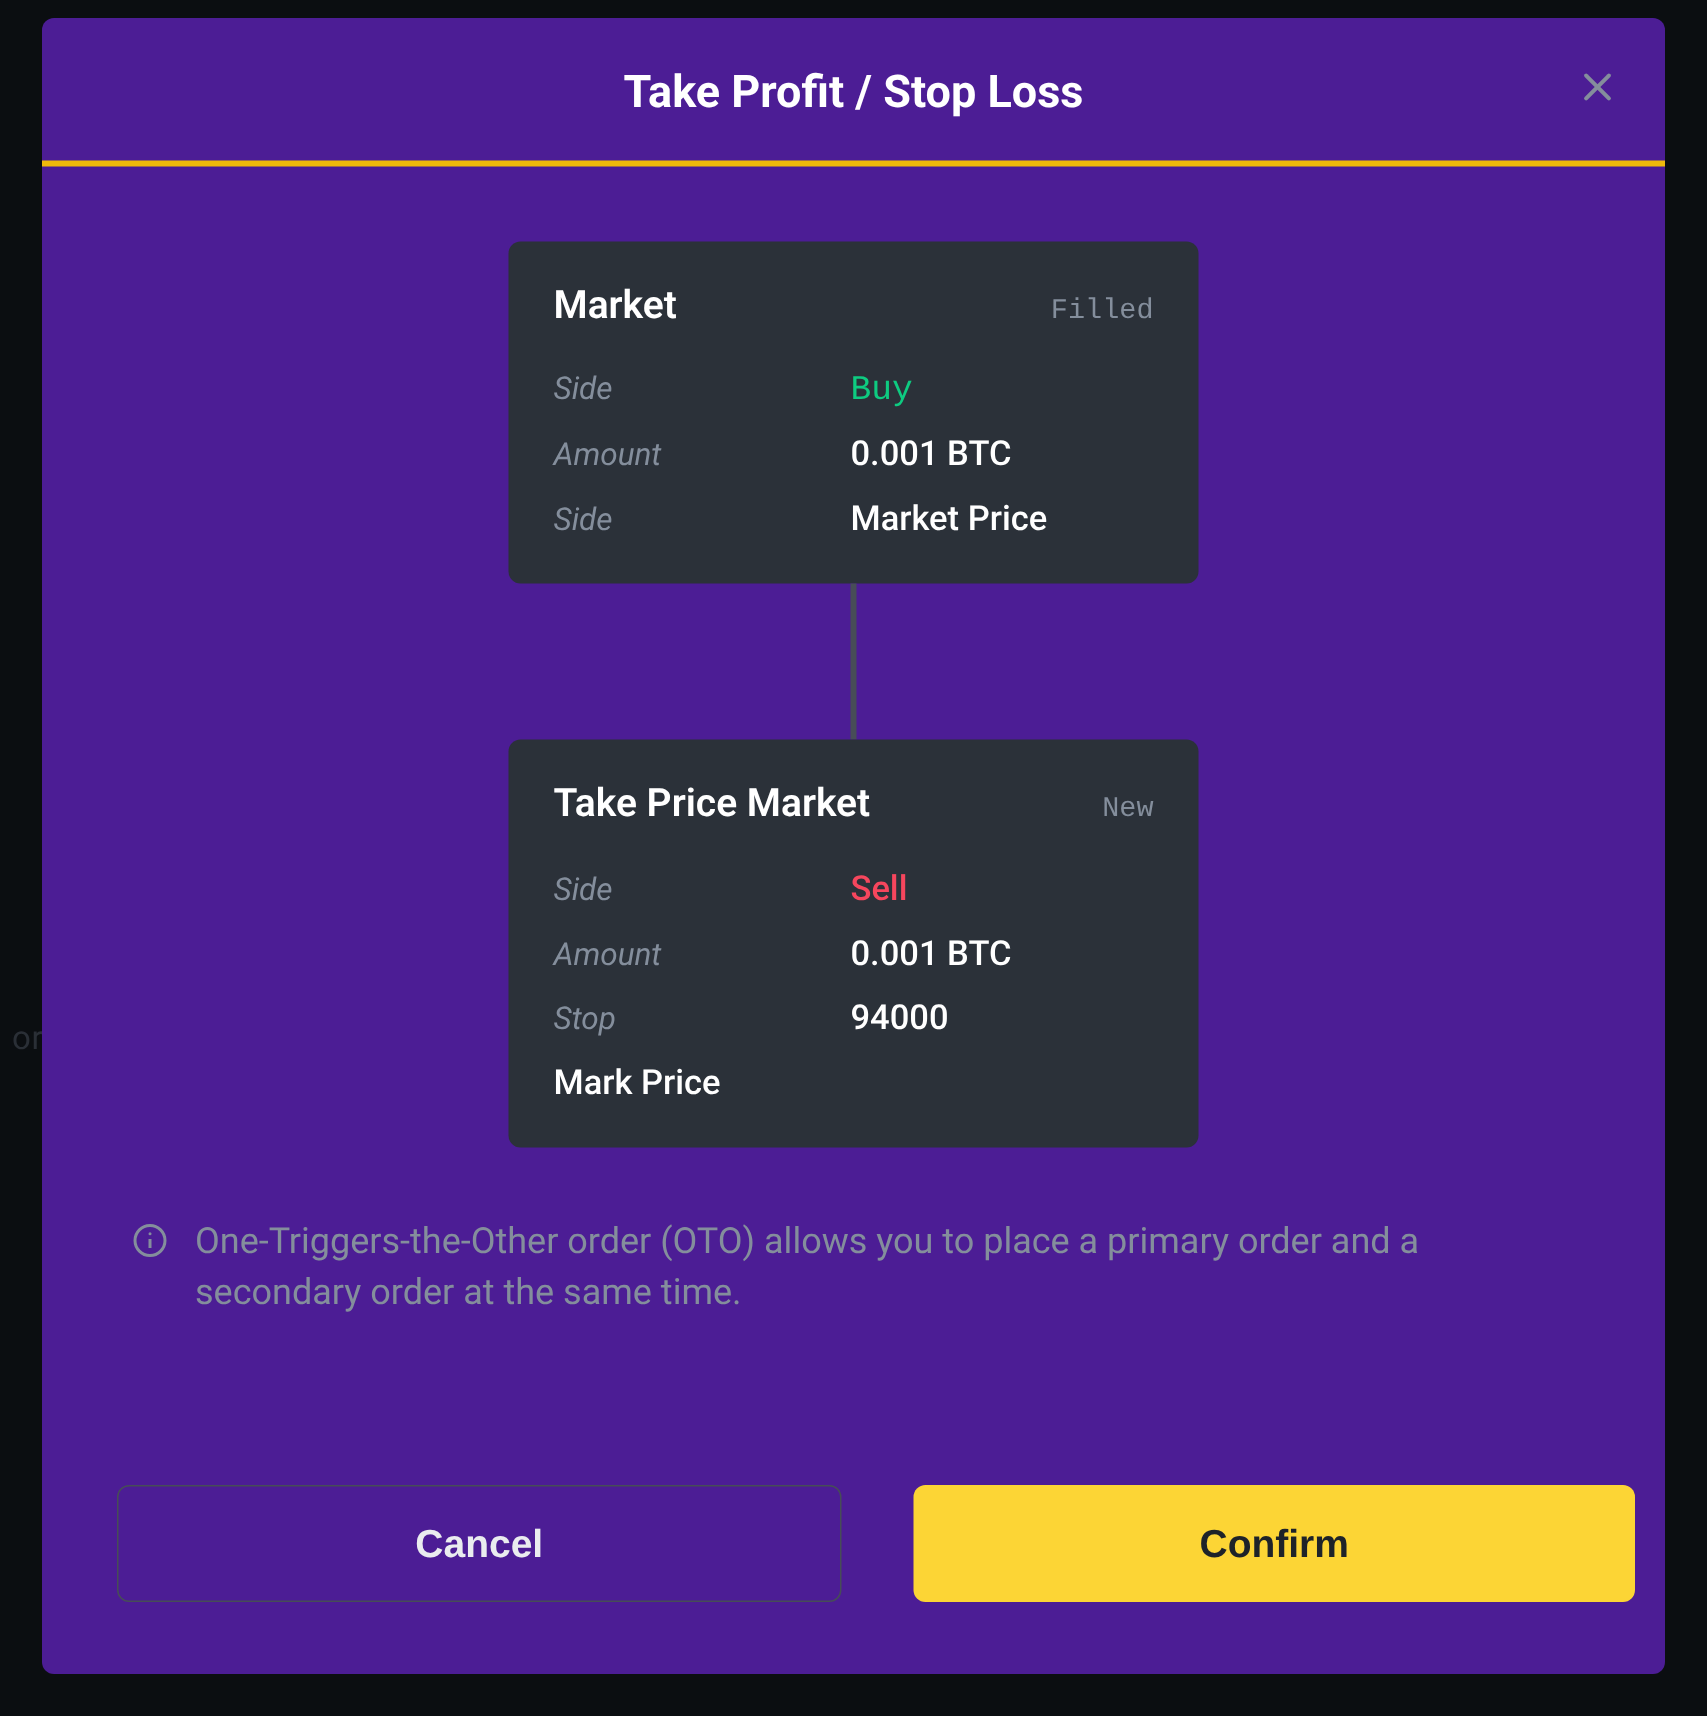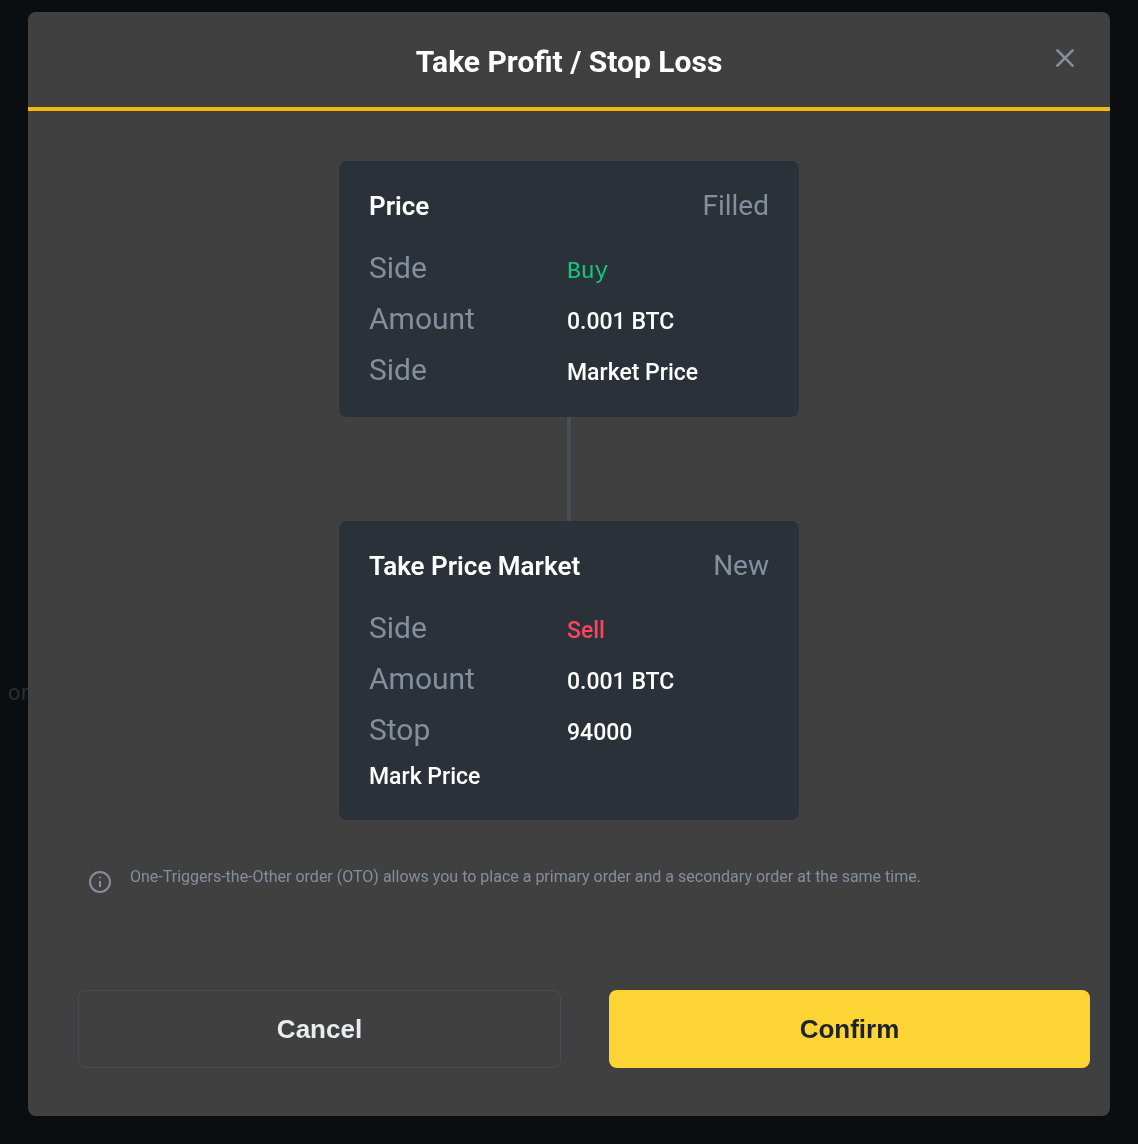--- a/index.html
+++ b/index.html
@@ -18,21 +18,21 @@
     font-size: 22px;
     padding: 680px 0 0 8px;
     letter-spacing: 0.5px;
   }
   .modal {
     position: absolute;
     left: 28px;
     top: 12px;
     right: 28px;
     bottom: 28px;
-    background: #404040;
+    background: #4c1d95;
     border-radius: 8px;
     display: flex;
     flex-direction: column;
   }
   .modal-header {
     position: relative;
     text-align: center;
     padding: 32px 0 28px 0;
     border-bottom: 4px solid #f0b90b;
   }
@@ -74,32 +74,34 @@
     justify-content: space-between;
     margin-bottom: 28px;
   }
   .card-title {
     color: #ffffff;
     font-size: 26px;
     font-weight: 600;
   }
   .card-status {
     color: #848e9c;
-    font-size: 28px;
+    font-size: 19px;
+    font-family: Liberation Mono, monospace;
   }
   .row {
     display: flex;
     align-items: baseline;
     margin-top: 16px;
   }
   .row:first-of-type { margin-top: 0; }
   .row-label {
     width: 198px;
     color: #848e9c;
-    font-size: 30px;
+    font-size: 21px;
+    font-style: italic;
   }
   .row-value {
     color: #ffffff;
     font-size: 23px;
     font-weight: 500;
   }
   .buy { color: #0ecb81; font-family: Liberation Mono, monospace; }
   .sell { color: #f6465d; }
   .connector {
     width: 4px;
@@ -115,21 +117,21 @@
   .info-icon {
     flex: 0 0 auto;
     width: 24px;
     height: 24px;
     color: #848e9c;
     margin-top: 4px;
   }
   .info-icon svg { width: 24px; height: 24px; }
   .info-text {
     color: #848e9c;
-    font-size: 16px;
+    font-size: 24px;
     line-height: 1.4;
   }
   .modal-footer {
     display: flex;
     gap: 48px;
     padding: 36px 20px 48px 50px;
   }
   .btn {
     flex: 1;
     height: 78px;
@@ -167,21 +169,21 @@
           <line x1="19" y1="5" x2="5" y2="19"></line>
         </svg>
       </span>
     </div>
   </div>
 
   <div class="modal-body">
 
     <div class="order-card">
       <div class="card-head">
-        <div class="card-title">Price</div>
+        <div class="card-title">Market</div>
         <div class="card-status">Filled</div>
       </div>
       <div class="row">
         <div class="row-label">Side</div>
         <div class="row-value buy">Buy</div>
       </div>
       <div class="row">
         <div class="row-label">Amount</div>
         <div class="row-value">0.001 BTC</div>
       </div>

